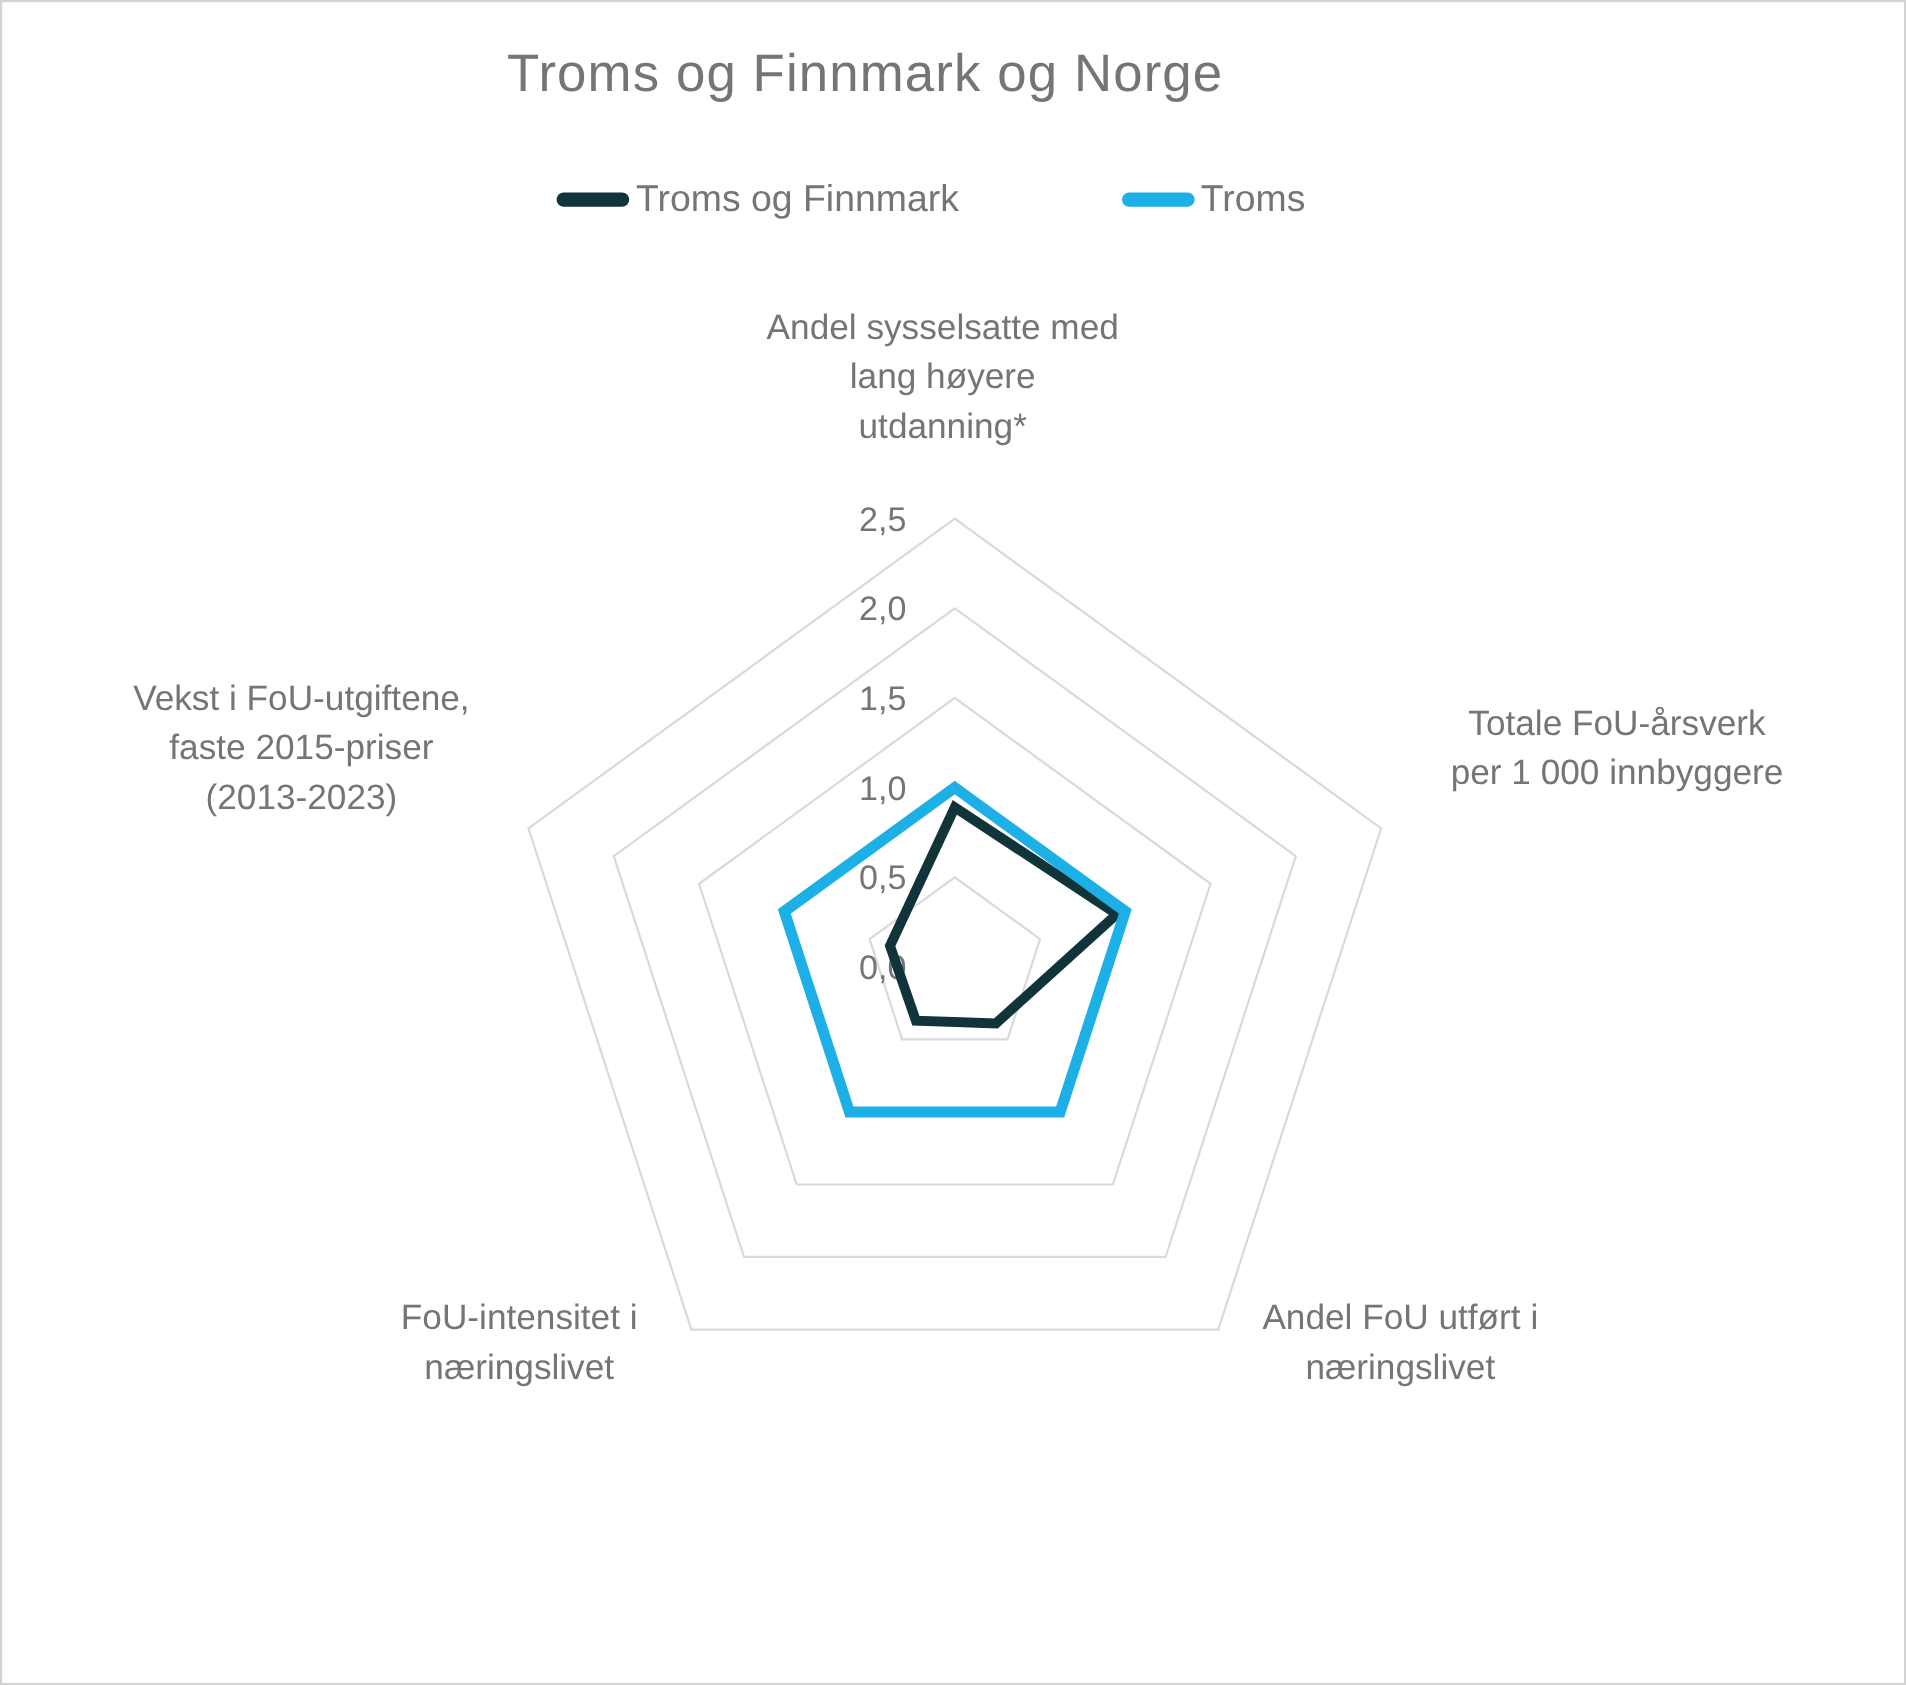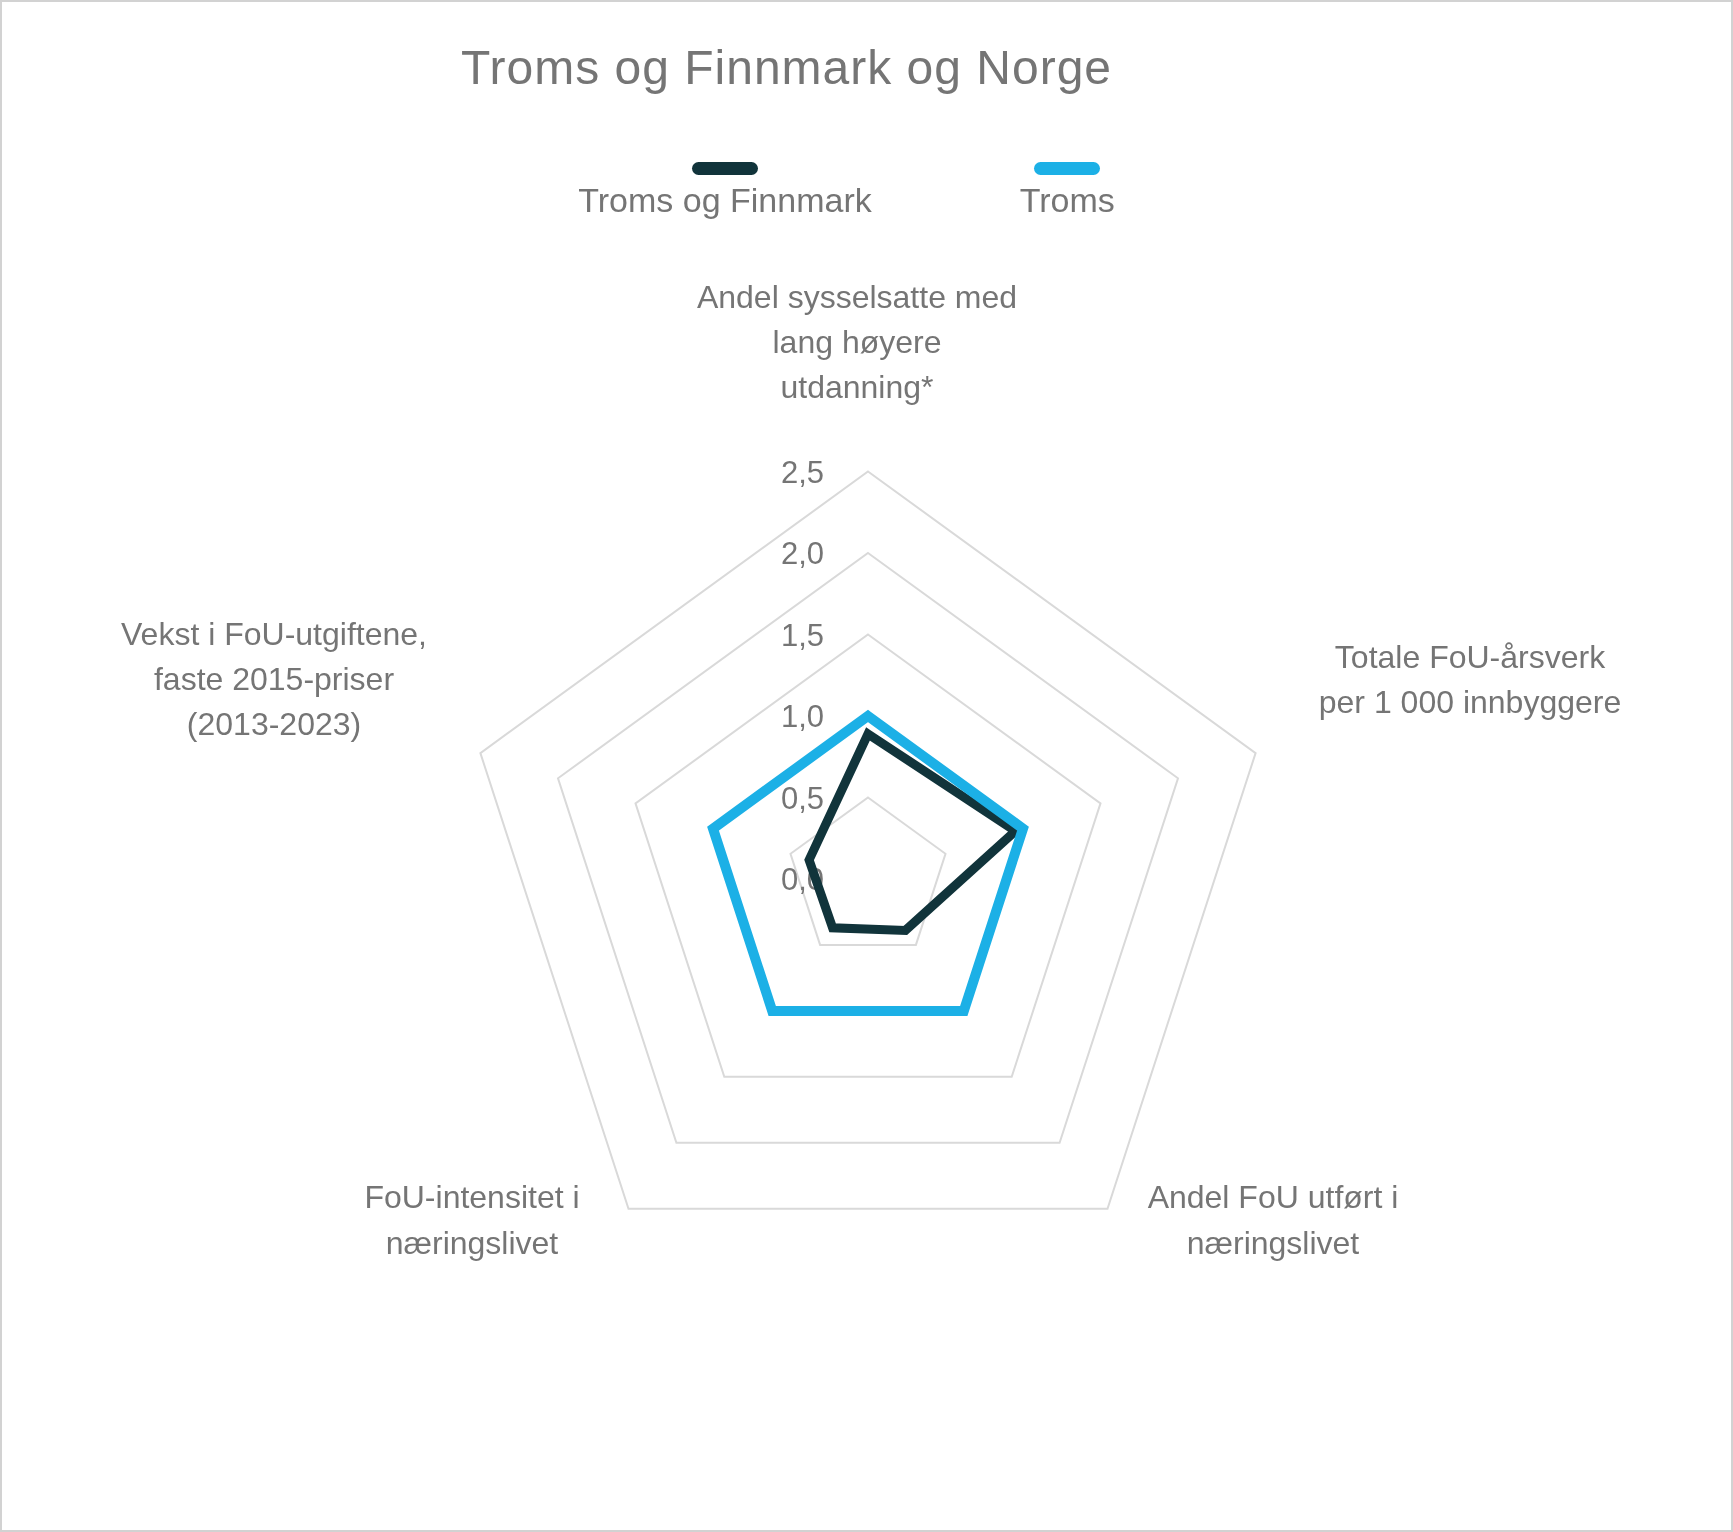--- a/index.html
+++ b/index.html
@@ -15,21 +15,21 @@
   .chart-title{
     position:absolute;top:38px;left:0;right:160px;
     text-align:center;
     font-size:48px;font-weight:300;letter-spacing:1px;
     color:#757575;
   }
   .legend{
     position:absolute;top:160px;left:0;right:40px;
     display:flex;justify-content:center;align-items:center;gap:148px;
   }
-  .legend-item{display:flex;align-items:center;gap:6px;flex-direction:column;}
+  .legend-item{display:flex;align-items:center;gap:6px;}
   .legend-swatch{width:66px;height:13px;border-radius:7px;flex:0 0 auto;}
   .legend-label{font-size:34px;font-weight:300;color:#757575;white-space:nowrap;}
   svg.radar{position:absolute;left:0;top:0;}
   .axis-label{fill:#757575;font-size:32px;font-weight:300;}
   .tick-label{fill:#757575;font-size:31px;font-weight:300;}
 </style>
 </head>
 <body>
 
 <div class="canvas">

